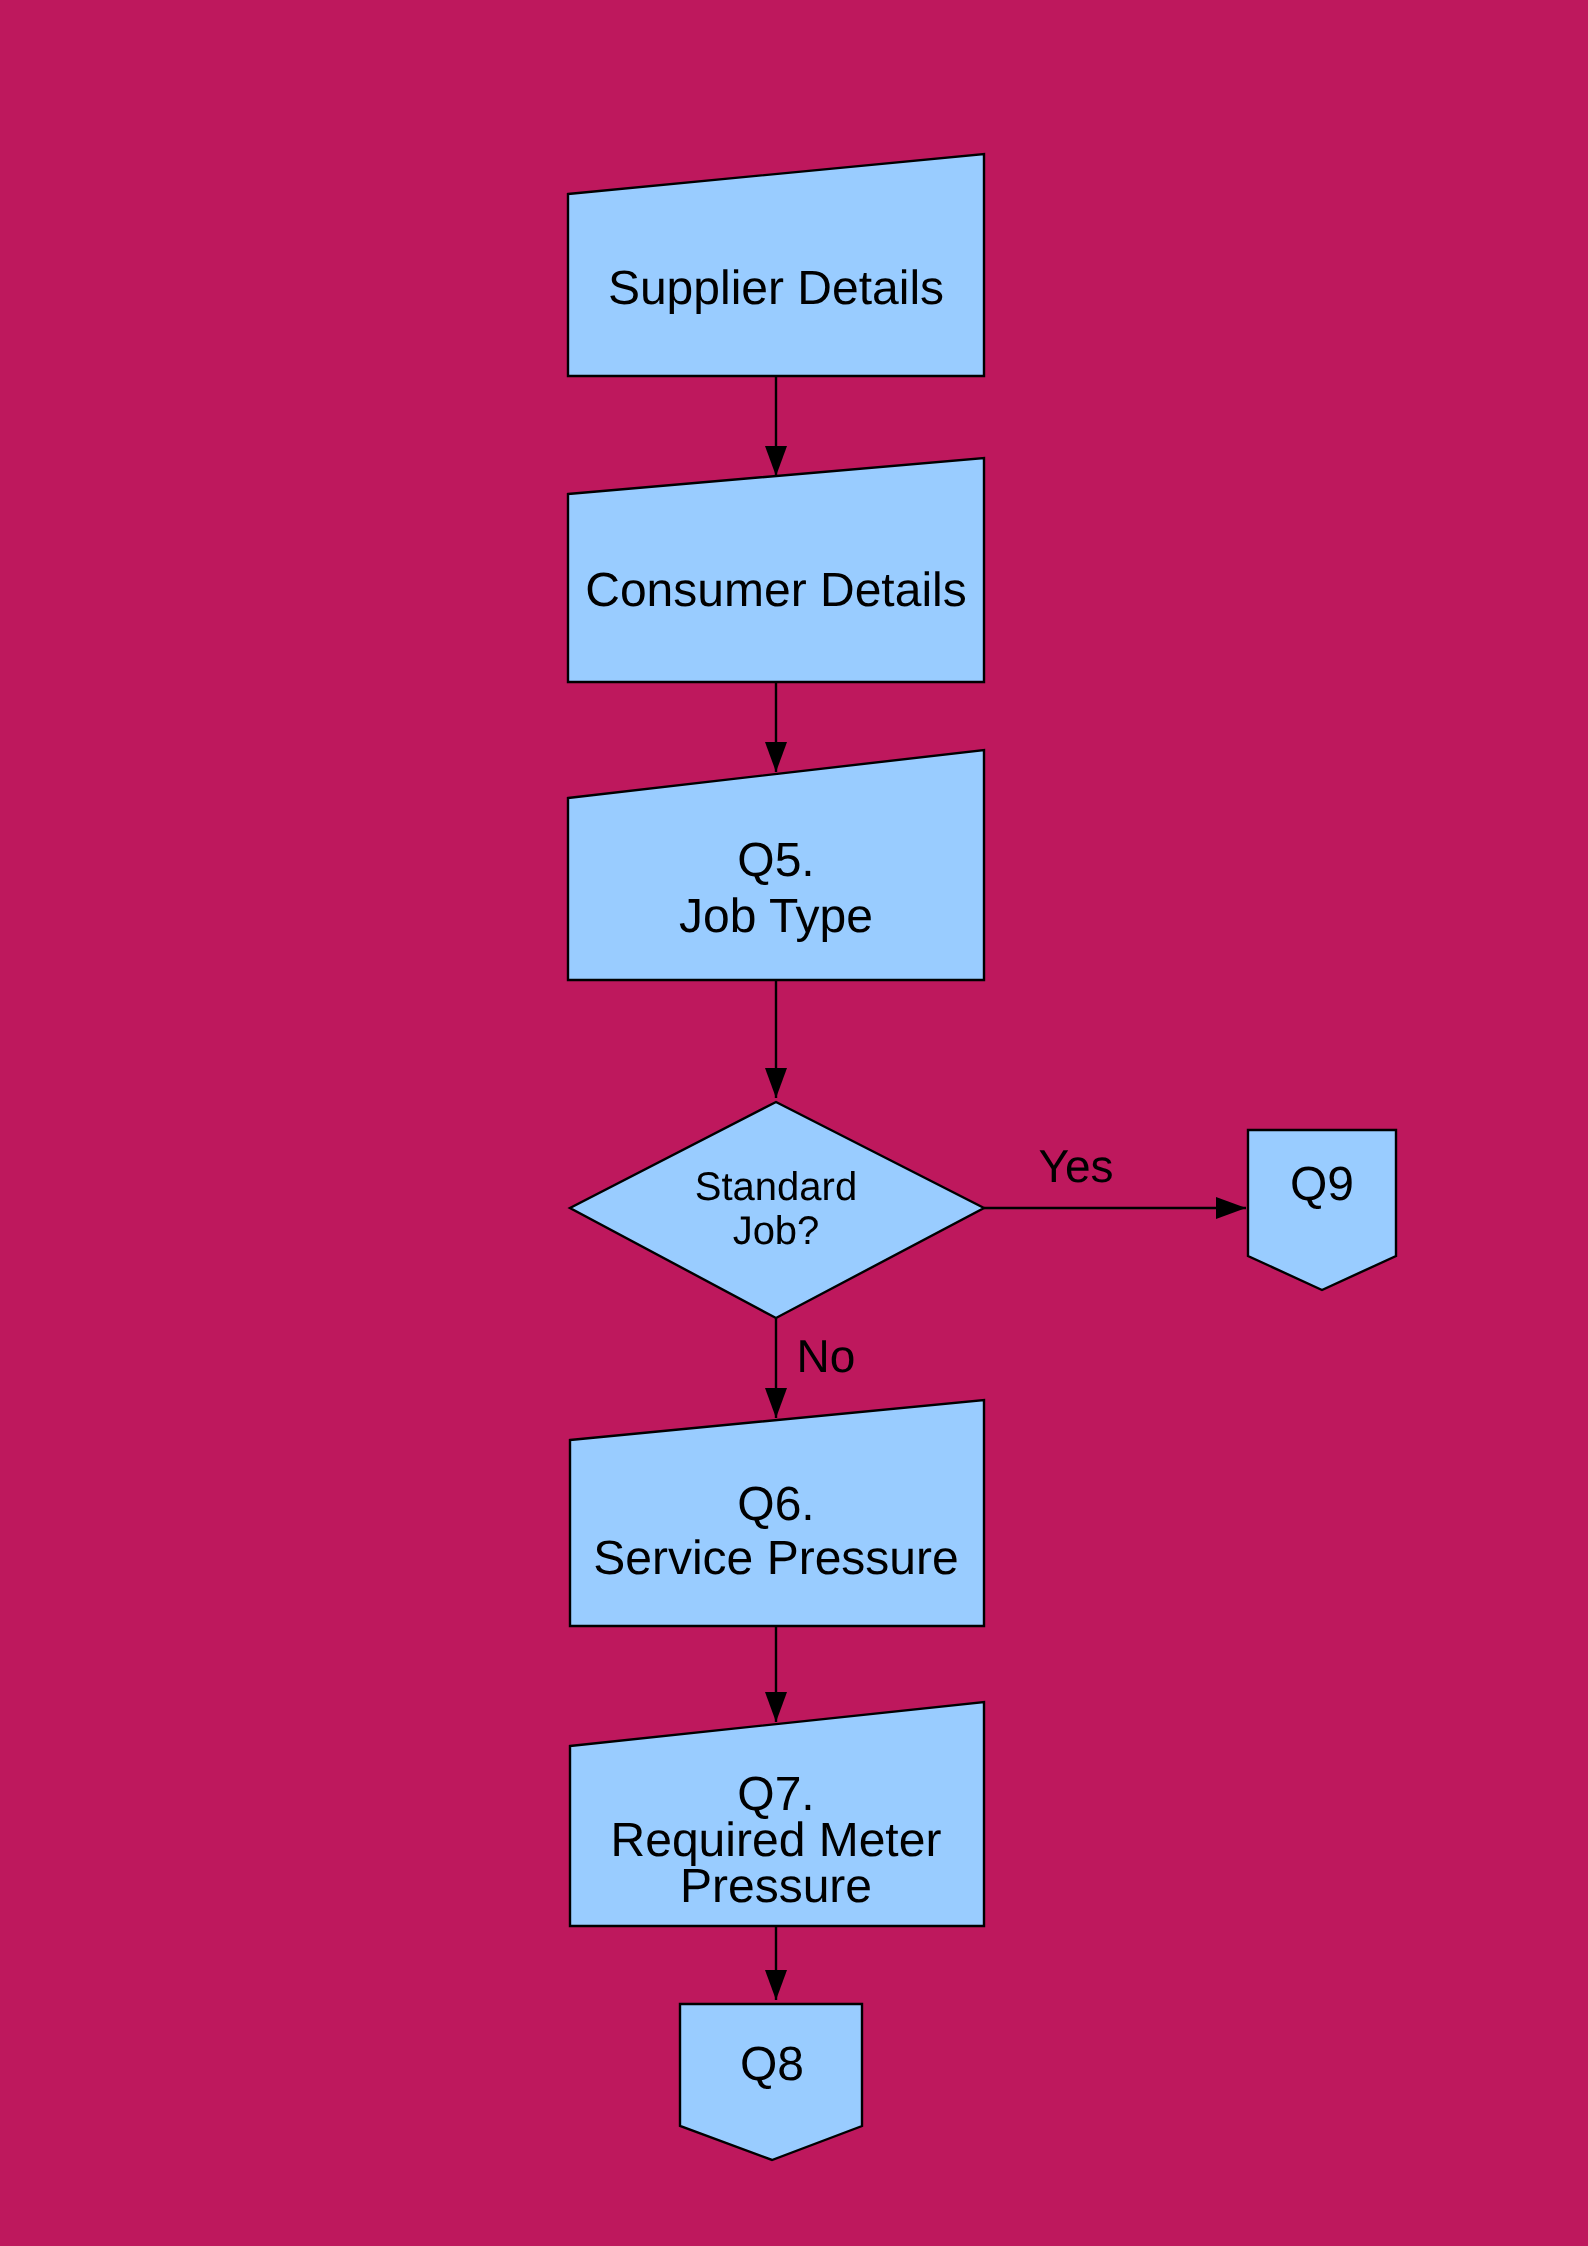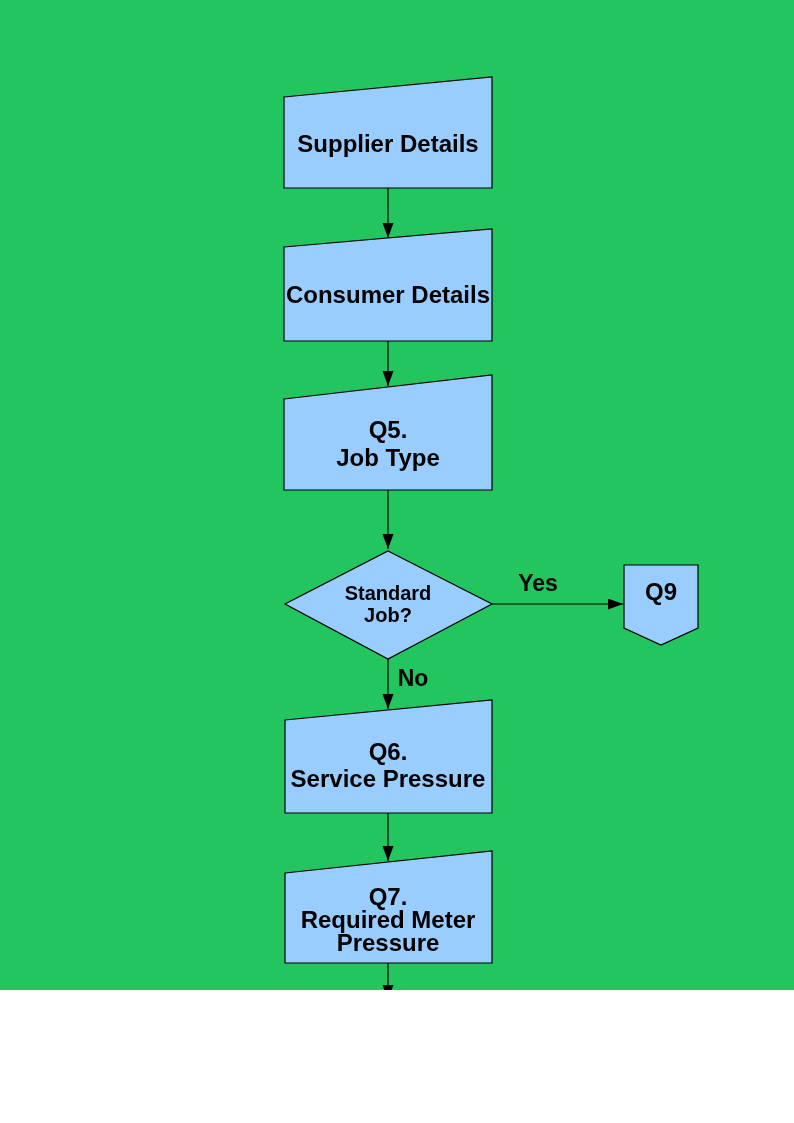--- a/index.html
+++ b/index.html
@@ -1,23 +1,22 @@
 <!DOCTYPE html>
 <html><head>
 <meta charset="utf-8">
 <style>
   html, body { margin: 0; padding: 0; background: #ffffff; }
   .page {
     position: relative;
     width: 794px;
-    height: 990px;
-    background: #22c55e;
+    height: 1123px;
+    background: #be185d;
     overflow: hidden;
     font-family: "Liberation Sans", sans-serif;
-    font-weight: bold;
   }
   svg { position: absolute; left: 0; top: 0; }
   .shape { stroke: #000000; stroke-width: 1.2; }
   .connector { stroke: #000000; stroke-width: 1.2; fill: none; }
   text {
     fill: #000000;
     font-family: "Liberation Sans", sans-serif;
     text-anchor: middle;
   }
   .node-text { font-size: 24px; }

